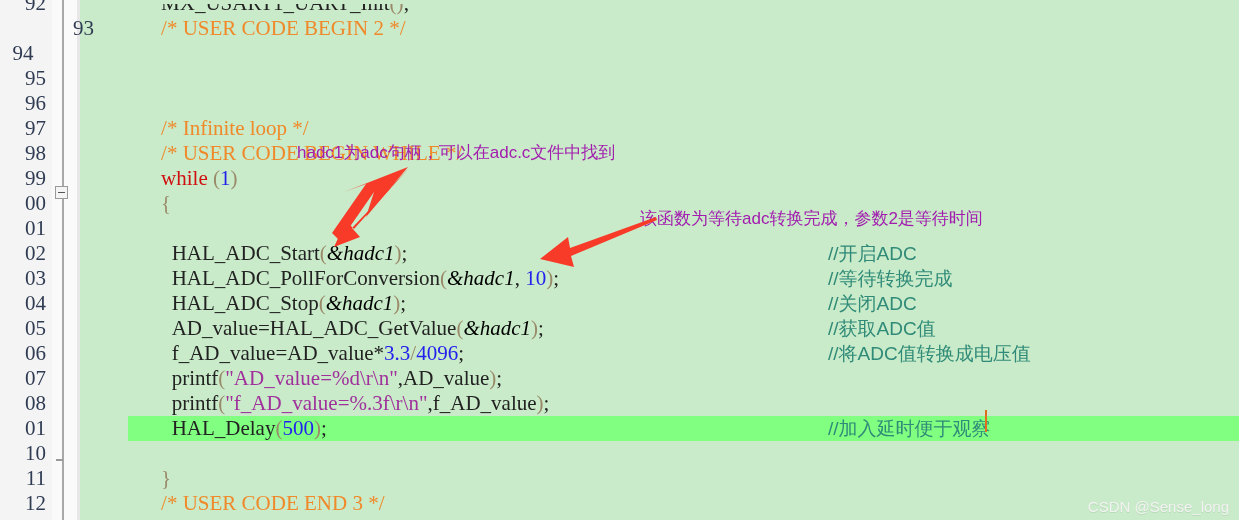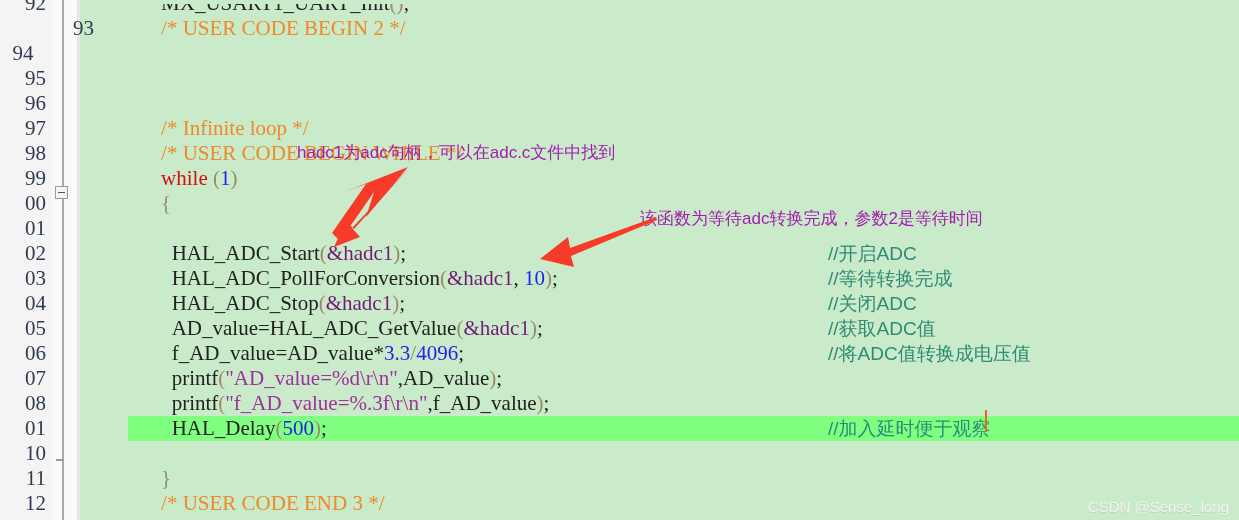--- a/index.html
+++ b/index.html
@@ -116,21 +116,21 @@
     font-size: 21px;
     line-height: 25px;
   }
 
   
   .t-plain   { color: #222222; }
   .t-comment { color: #f0892a; }
   .t-kw      { color: #d01010; }
   .t-num     { color: #2222ee; }
   .t-str     { color: #a0309c; }
-  .t-param   { color: #701a75; }
+  .t-param   { color: #000000; font-style: italic; }
   .t-punct   { color: #9a8a6a; }
   .t-cn      { color: #2f8a78; }
 
   
   .annot {
     position: absolute;
     color: #a21caf;
     font-family: "Liberation Sans", "DejaVu Sans", sans-serif;
     font-size: 17px;
     white-space: pre;

